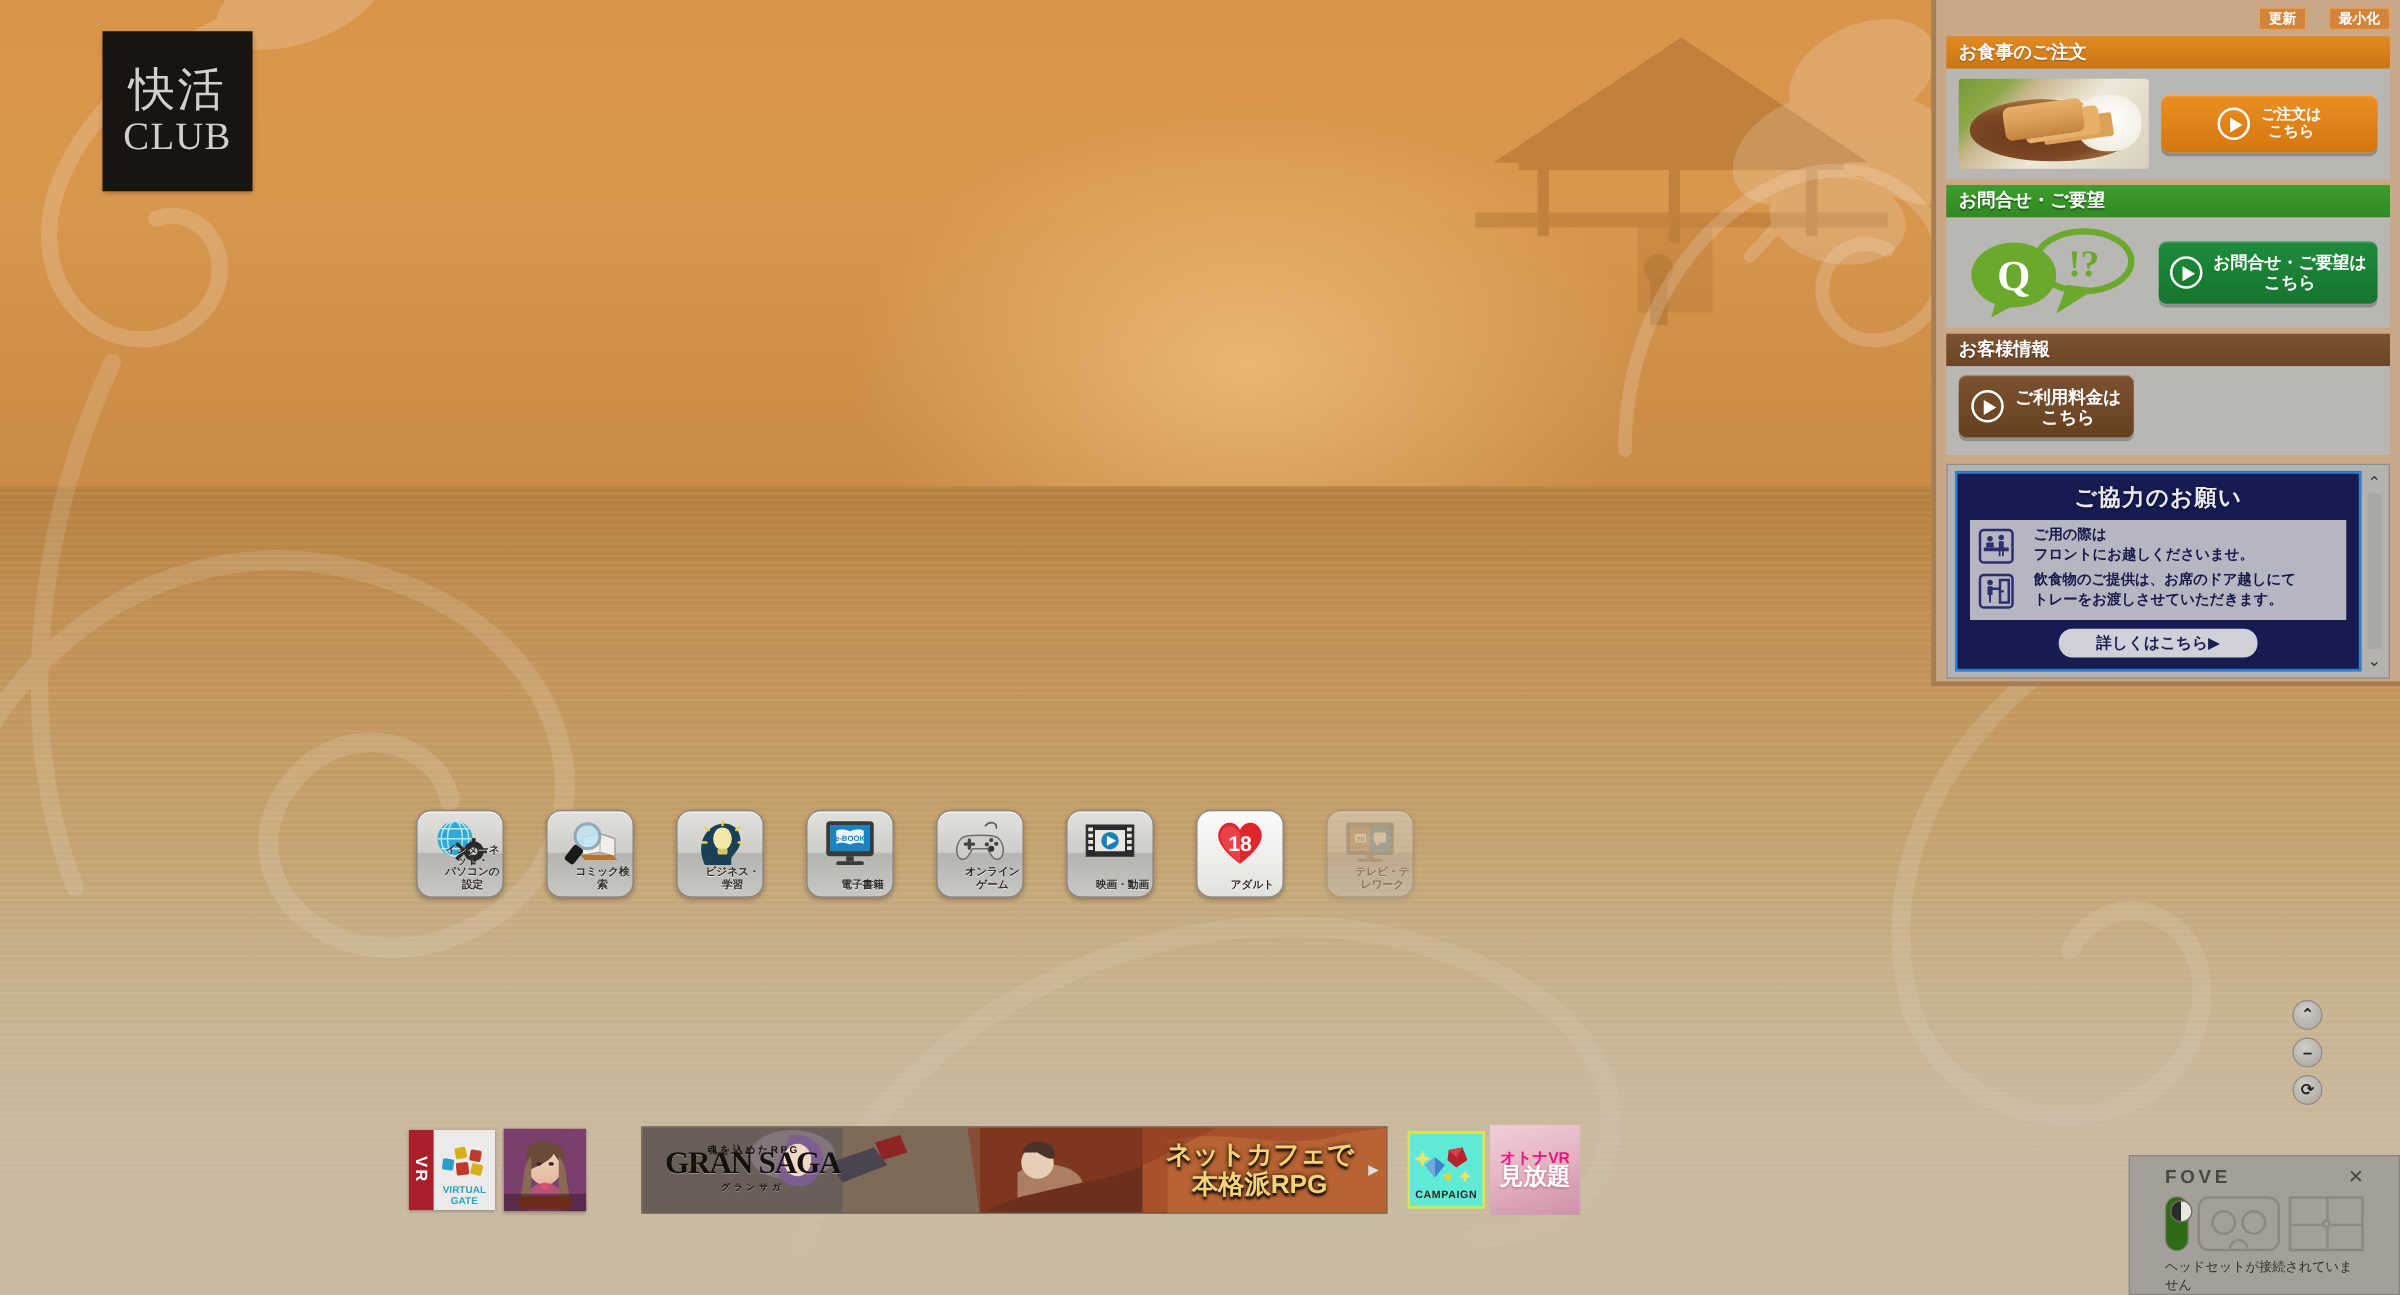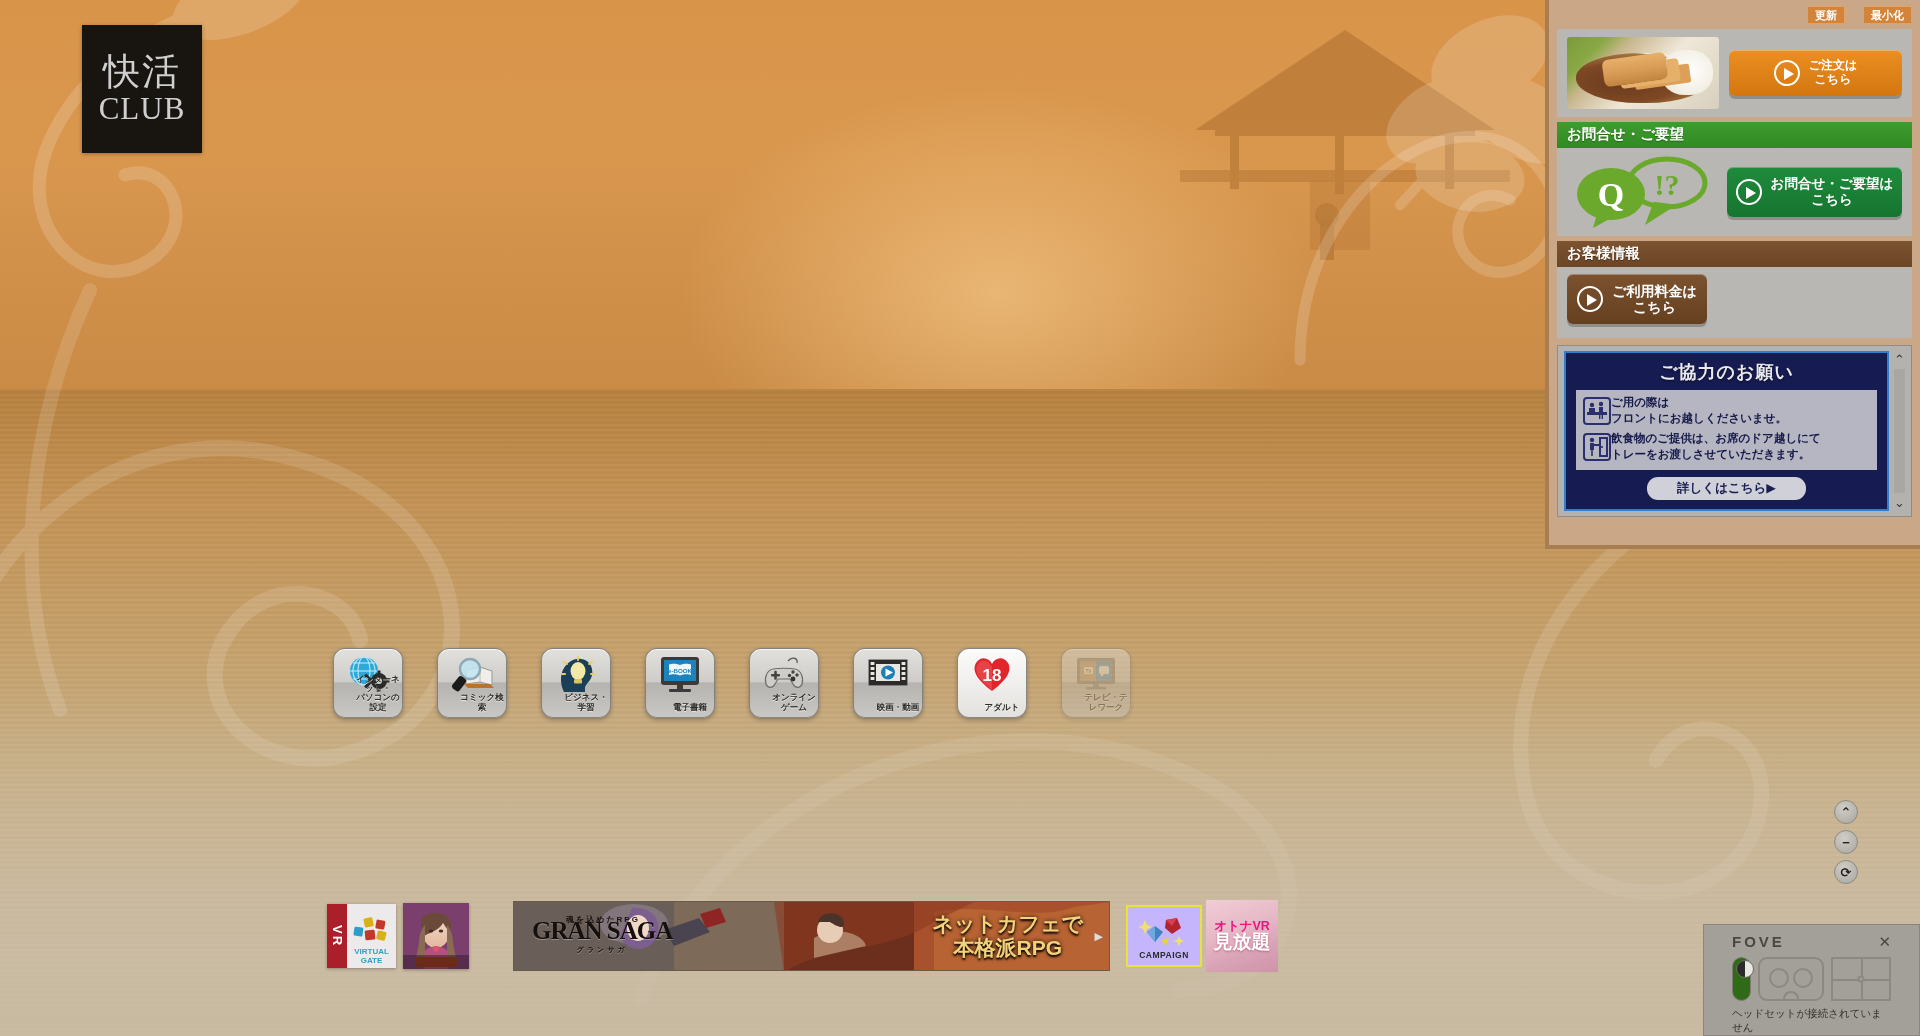--- a/index.html
+++ b/index.html
@@ -121,21 +121,21 @@
     margin-top:7px; background:#b4b2ae; border:1px solid #8e8c88;
     padding:5px 4px 5px 6px; display:flex; gap:3px; height:172px;
   }
   #notice{
     flex:1; background:#161b52; border:2px solid #2e7fd0; padding:7px 10px 9px;
     display:flex; flex-direction:column;
   }
   #notice h3{ color:#e9e9ef; font-size:18px; text-align:center; font-weight:bold; letter-spacing:1px;
     text-shadow:0 1px 2px rgba(0,0,0,.6); margin-bottom:6px;}
   .notice-card{ background:#b6b5c2; padding:5px 7px; display:flex; flex-direction:column; gap:5px; flex:1;}
-  .notice-row{ display:flex; gap:0; align-items:center; }
+  .notice-row{ display:flex; gap:16px; align-items:center; }
   .pict{ width:28px; height:28px; flex:0 0 auto; background:#b6b5c2; border:2px solid #2b2f6e; border-radius:4px; position:relative;}
   .notice-row .txt{ font-size:11.5px; color:#151a4a; font-weight:bold; line-height:1.35; }
   .detail-btn{
     margin:7px auto 0; background:#cfd0d8; color:#1a1f52; font-size:12.5px; font-weight:bold;
     border-radius:11px; padding:3px 30px; cursor:pointer; width:fit-content;
   }
   .nscroll{ width:15px; background:#b4b2ae; display:flex; flex-direction:column; align-items:center;
     justify-content:space-between; padding:2px 0; }
   .nscroll .arr{ font-size:13px; color:#3a3a3a; cursor:pointer; line-height:1;}
   .nscroll .track{ flex:1; width:11px; background:#a9a7a3; margin:3px 0; }
@@ -178,21 +178,21 @@
   #bn-vr .vrbody{ flex:1; background:#eceaea; display:flex; flex-direction:column;
     align-items:center; justify-content:flex-end; padding-bottom:3px;}
   #bn-vr .vrtxt{ font-size:8px; font-weight:bold; color:#c9a227; text-align:center; line-height:1.15;}
   #bn-vr .vrtxt span{ color:#2aa5c4; }
   #bn-game{ width:66px; height:66px; margin-right:44px;
     background:linear-gradient(135deg,#6b3a6e 0%,#95537f 35%,#c7889a 60%,#8e4f74 100%);
     box-shadow:0 1px 3px rgba(0,0,0,.3);}
   #bn-gran{ width:597px; height:70px; border:1px solid #6a5a4a;
     background:linear-gradient(90deg,#5d5358 0%,#6e5a52 20%,#8a5a3c 42%,#7e3b26 62%,#a05331 80%,#c07a3e 100%);
     margin-right:16px; position:relative;}
-  #bn-camp{ width:76px; height:62px; background:#c4b5fd; border:2px solid #e8e23a; margin-right:4px;
+  #bn-camp{ width:62px; height:62px; background:#5eead4; border:2px solid #e8e23a; margin-right:4px;
     display:flex; flex-direction:column; align-items:center; justify-content:flex-end; padding-bottom:5px;}
   #bn-camp .ctxt{ font-size:8.5px; font-weight:bold; color:#2a2a2a; letter-spacing:.5px;}
   #bn-otona{ width:72px; height:72px;
     background:linear-gradient(160deg,#f0cdd6 0%,#e7b9c7 40%,#d9a3b6 70%,#cf93aa 100%);
     display:flex; flex-direction:column; align-items:center; justify-content:center;}
   #bn-otona .t1{ font-size:12.5px; font-weight:bold; color:#e8167f; line-height:1;}
   #bn-otona .t2{ font-size:19px; font-weight:bold; color:#fff; line-height:1.05;
     text-shadow:0 1px 2px rgba(160,60,100,.6);}
 
   .gran-logo{ position:absolute; left:18px; top:50%; transform:translateY(-50%);
@@ -295,20 +295,21 @@
 </div>
 
 <div id="right-panel">
 
   <div class="win-btns">
     <div class="win-btn">更新</div>
     <div class="win-btn">最小化</div>
   </div>
 
   <div class="sec">
+    <div class="sec-head orange">お食事のご注文</div>
     <div class="sec-body">
       <div class="food-img">
         <div class="curry"></div>
           <div class="rice"></div>
           <div class="katsu"></div>
       </div>
       <div class="cta orange">
         <span class="play"></span>
         <span class="lbl">
           <span>ご注文は</span>

